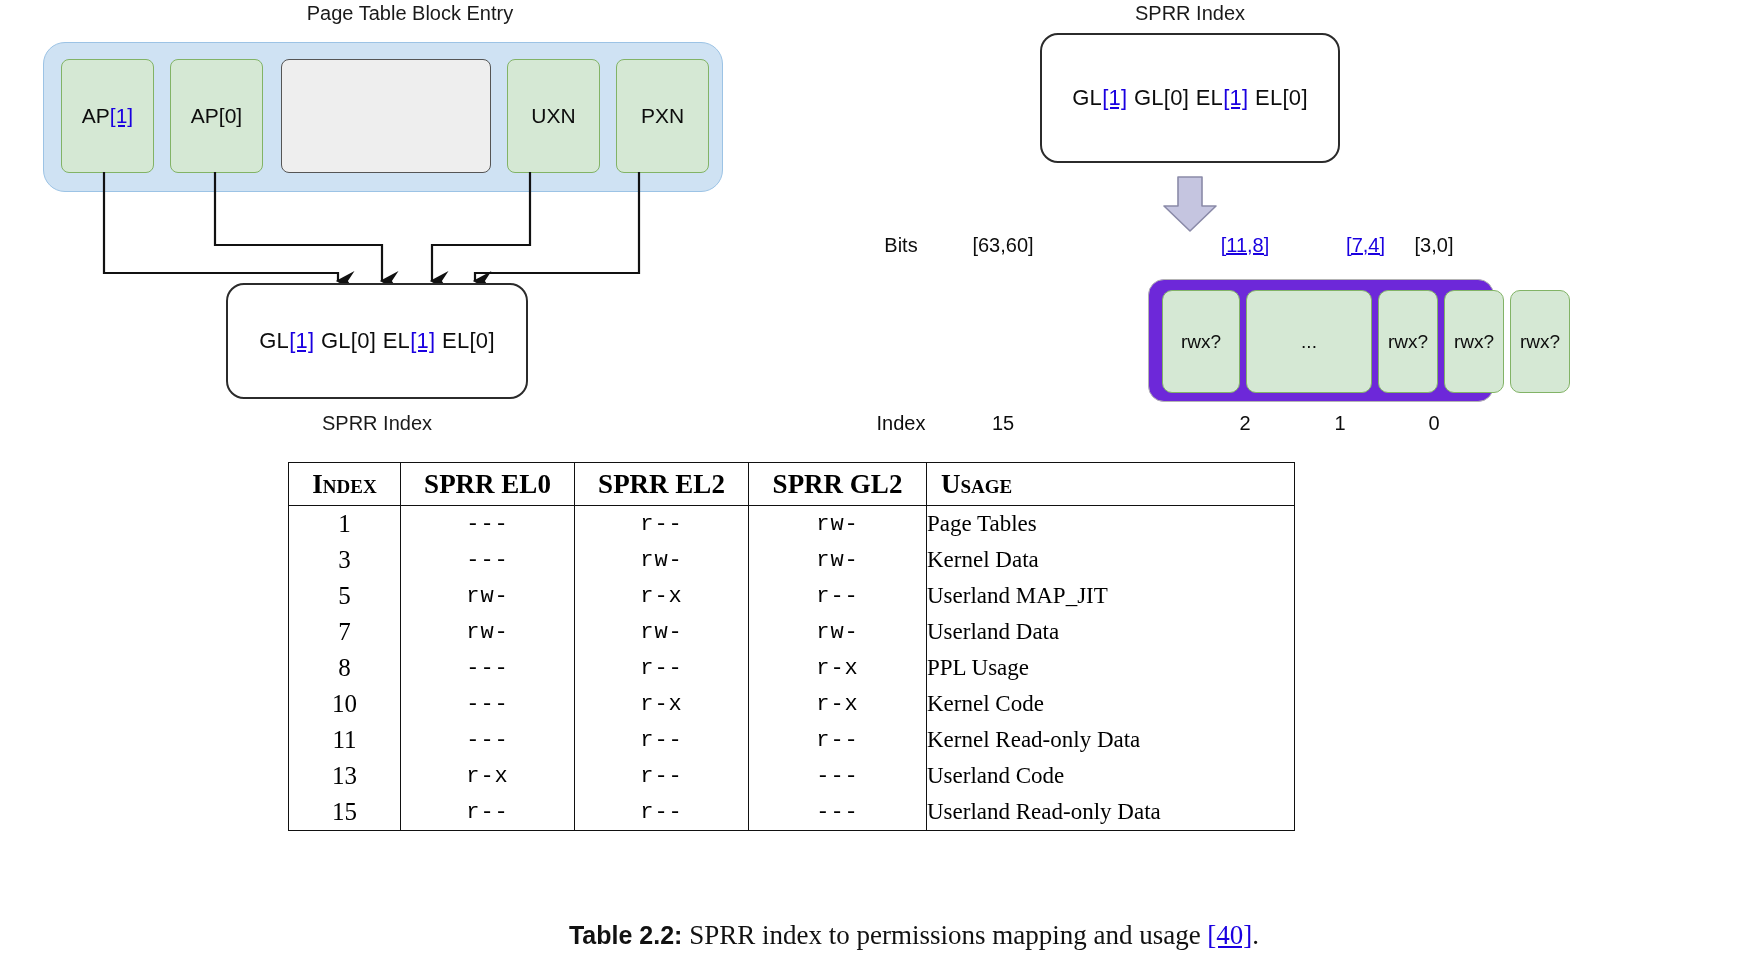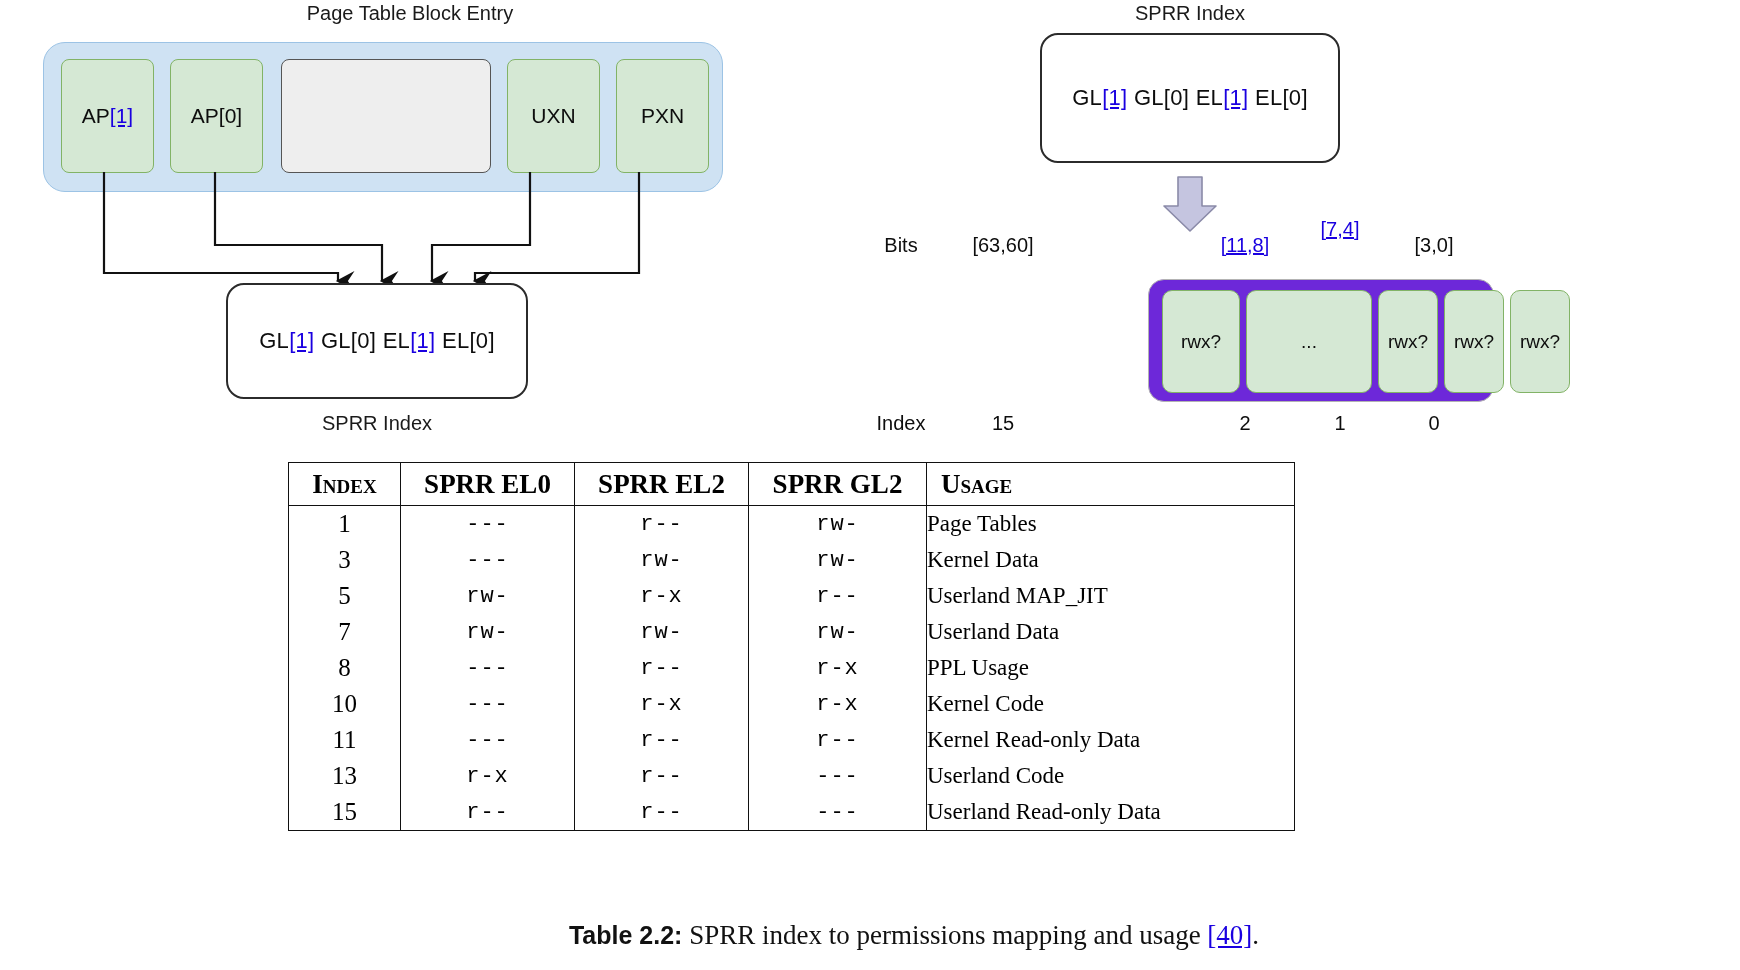--- a/index.html
+++ b/index.html
@@ -271,21 +271,21 @@
     <span><span>GL</span><span class="lnk">[1]</span><span> GL[0] EL</span><span class="lnk">[1]</span><span>  EL[0]</span></span>
   </div>
 
   <svg id="big-down-arrow" viewBox="0 0 60 56">
     <path d="M18,1 L42,1 L42,30 L56,30 L30,55 L4,30 L18,30 Z" fill="#c5c5e0" stroke="#8a8aa8" stroke-width="1.6" stroke-linejoin="round"></path>
   </svg>
 
   <div class="axis-lbl" id="bits-row-label" style="left:856px; top:234px; width:90px;">Bits</div>
   <div class="axis-lbl" id="bits-0" style="left:945px; top:234px; width:116px;">[63,60]</div>
   <div class="axis-lbl link" id="bits-2" style="left:1192px; top:234px; width:106px;">[11,8]</div>
-  <div class="axis-lbl link" id="bits-3" style="left:1295px; top:218px; width:90px;">[7,4]</div>
+  <div class="axis-lbl link" id="bits-3" style="left:1295px; top:234px; width:90px;text-align:right;">[7,4]</div>
   <div class="axis-lbl" id="bits-4" style="left:1389px; top:234px; width:90px;">[3,0]</div>
 
   <div id="sprr-reg-container">
     <div class="reg-cell" id="cell-0" style="left:13px;  top:10px; width:78px;  height:103px;">
         <span>rwx?</span>
       </div>
     <div class="reg-cell" id="cell-1" style="left:97px;  top:10px; width:126px; height:103px;">
         <span>...</span>
       </div>
     <div class="reg-cell" id="cell-2" style="left:229px; top:10px; width:60px;  height:103px;">

